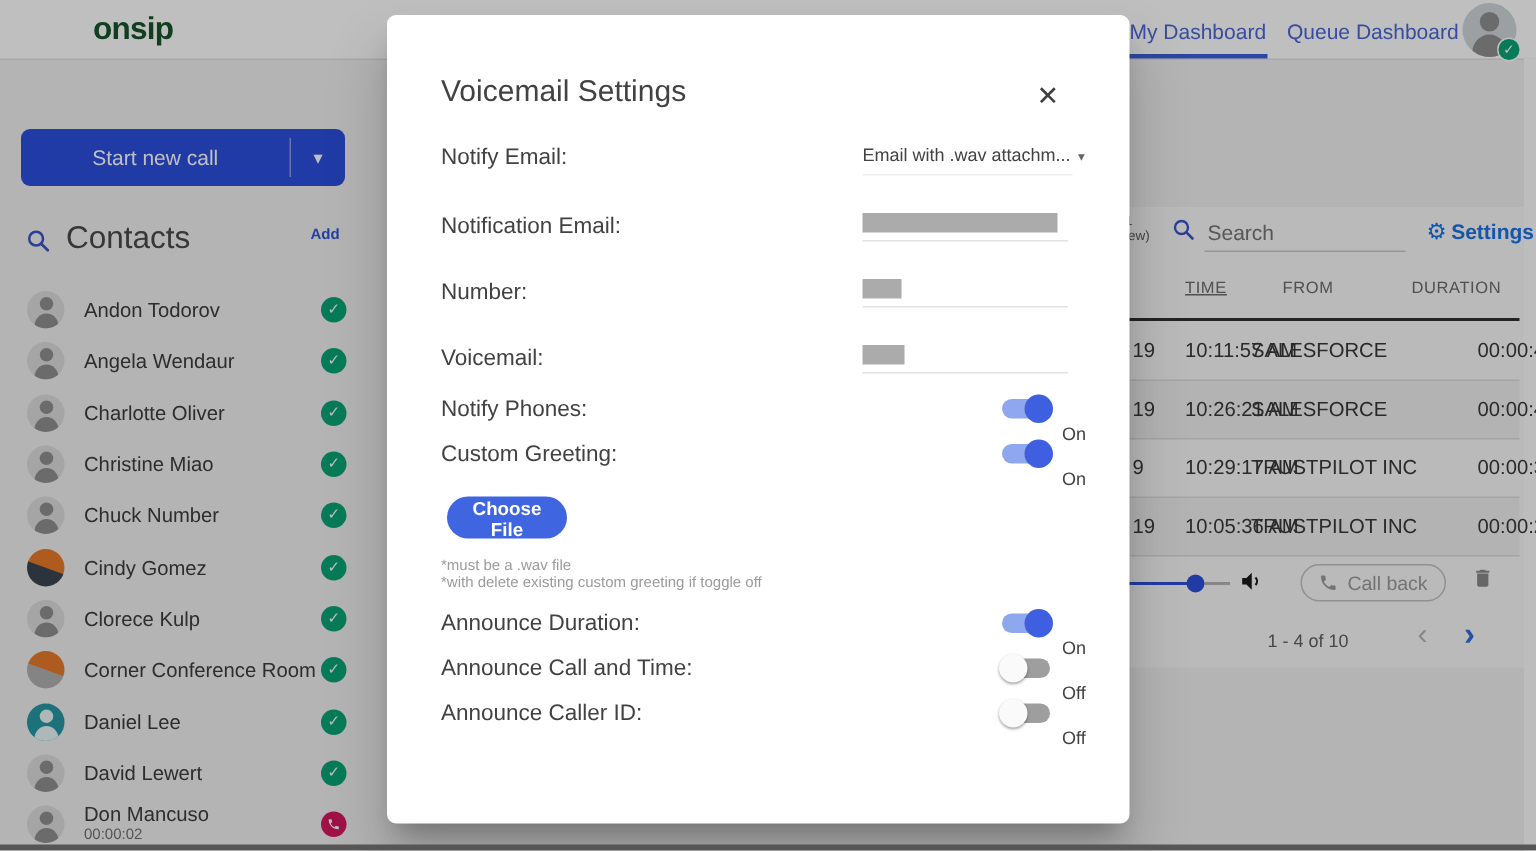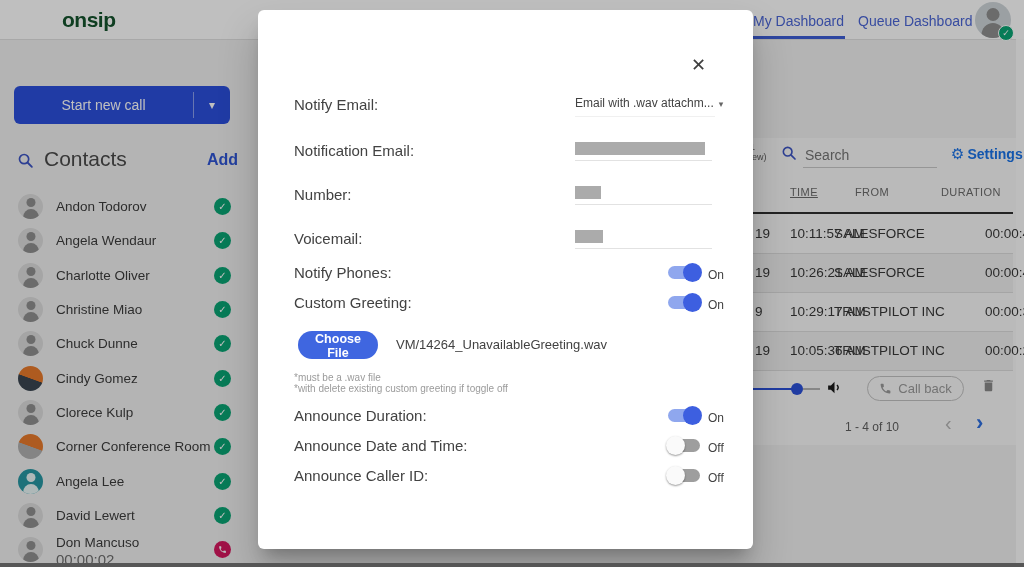--- a/index.html
+++ b/index.html
@@ -33,27 +33,27 @@
   .badge.sm{position:absolute;left:23px;top:23px;width:14px;height:14px;font-size:9px;border:1px solid #fff;}
 
   
   .startcall{position:absolute;left:14px;top:86px;width:216px;height:38px;background:#2b4fdd;border-radius:6px;z-index:1;cursor:pointer;}
   .startcall .main{position:absolute;left:0;top:0;width:179px;height:38px;display:flex;align-items:center;justify-content:center;color:#fff;font-size:14px;}
   .startcall .split{position:absolute;left:179px;top:6px;width:1px;height:26px;background:rgba(255,255,255,0.45);}
   .startcall .dd{position:absolute;left:180px;top:0;width:36px;height:38px;display:flex;align-items:center;justify-content:center;color:#fff;font-size:12px;}
 
   .c-search{position:absolute;left:17px;top:152px;z-index:1;}
   .c-title{position:absolute;left:44px;top:147px;font-size:21px;color:#4a4a4a;z-index:1;}
-  .c-add{position:absolute;left:207px;top:151px;font-size:16px;font-weight:700;color:#2f55d4;z-index:1;cursor:pointer;}
+  .c-add{position:absolute;left:207px;top:151px;font-size:10px;font-weight:700;color:#2f55d4;z-index:1;cursor:pointer;}
 
   .citem{position:absolute;left:0;width:240px;height:34px;z-index:1;cursor:pointer;}
   .citem .ava{position:absolute;left:18px;top:4px;}
   .citem .cname{position:absolute;left:56px;top:9px;font-size:13.5px;color:#3c3c3c;white-space:nowrap;text-align:right;}
   .citem .cname2{position:absolute;left:56px;top:2px;font-size:13.5px;color:#3c3c3c;white-space:nowrap;}
-  .citem .cdur{position:absolute;left:56px;top:18px;font-size:15px;color:#6e6e6e;}
+  .citem .cdur{position:absolute;left:56px;top:18px;font-size:10px;color:#6e6e6e;}
   .citem .badge.st{position:absolute;left:214px;top:8px;width:17px;height:17px;font-size:10px;}
 
   
   .card{position:absolute;left:336px;top:138px;width:680px;height:307px;background:#f8f8f8;z-index:1;}
   .scrollstrip{position:absolute;left:1016px;top:39px;width:8px;height:528px;background:#fcfcfc;z-index:1;}
   .newbadge{position:absolute;left:747px;top:142px;width:24px;font-size:9px;line-height:10px;color:#5c5c5c;z-index:1;}
   .m-search-ic{position:absolute;left:781px;top:145px;z-index:1;}
   .search-input{position:absolute;left:803px;top:143px;width:130px;height:22px;border:none;border-bottom:1px solid #c9c9c9;background:transparent;font-size:14px;color:#7f1d1d;outline:none;z-index:1;font-family:"Liberation Sans",sans-serif;}
   .settings{position:absolute;left:951px;top:145px;font-size:14px;font-weight:700;color:#1a73e8;z-index:1;cursor:pointer;display:flex;align-items:center;gap:3px;}
   .settings .gear{font-size:15px;font-weight:400;}
@@ -88,21 +88,21 @@
   .mfield{position:absolute;left:317px;top:-2px;width:137px;height:20px;border-bottom:1px solid #e2e2e2;}
   .redact{position:absolute;left:0;top:2px;height:13px;background:#ababab;}
   .dropdown{position:absolute;left:317px;top:0px;width:140px;border-bottom:1px solid #f0f0f0;padding-bottom:6px;font-size:12px;color:#424242;cursor:pointer;white-space:nowrap;}
   .dropdown .caret{font-size:9px;color:#666;margin-left:5px;}
   .toggle{position:absolute;left:410px;top:2px;width:32px;height:13px;border-radius:7px;cursor:pointer;}
   .toggle .knob{position:absolute;top:-3px;width:19px;height:19px;border-radius:50%;}
   .toggle.on{background:#8fa7ee;}
   .toggle.on .knob{right:-2px;background:#3d5fe0;}
   .toggle.off{background:#9e9e9e;}
   .toggle.off .knob{left:-2px;background:#fafafa;box-shadow:0 1px 2px rgba(0,0,0,0.4);}
-  .tstate{position:absolute;left:450px;top:4px;font-size:12px;color:#424242;}
+  .tstate{position:absolute;left:450px;top:18px;font-size:12px;color:#424242;}
   .choosefile{position:absolute;left:40px;top:321px;width:80px;height:28px;border:none;border-radius:14px;background:#3f66e0;color:#fff;font-size:12.5px;font-weight:700;cursor:pointer;font-family:"Liberation Sans",sans-serif;}
   .filename{position:absolute;left:138px;top:327px;font-size:13px;color:#424242;}
   .mnotes{position:absolute;left:36px;top:362px;font-size:10px;line-height:11px;color:#9b9b9b;}
 
   .bottomstrip{position:absolute;left:0;top:563px;width:1024px;height:4px;background:#565656;z-index:30;}
   svg{display:block;}
 </style>
 </head>
 <body>
 
@@ -149,41 +149,41 @@
   <span class="cname">Charlotte Oliver</span>
   <span class="badge st green">✓</span>
 </div>
 <div class="citem" style="top:293px">
   <span class="ava"></span>
   <span class="cname">Christine Miao</span>
   <span class="badge st green">✓</span>
 </div>
 <div class="citem" style="top:327px">
   <span class="ava"></span>
-  <span class="cname">Chuck Dunne</span>
+  <span class="cname">Chuck Number</span>
   <span class="badge st green">✓</span>
 </div>
 <div class="citem" style="top:362px">
   <span class="ava v-split-dark"></span>
   <span class="cname">Cindy Gomez</span>
   <span class="badge st green">✓</span>
 </div>
 <div class="citem" style="top:396px">
   <span class="ava"></span>
   <span class="cname">Clorece Kulp</span>
   <span class="badge st green">✓</span>
 </div>
 <div class="citem" style="top:430px">
   <span class="ava v-split-gray"></span>
   <span class="cname">Corner Conference Room</span>
   <span class="badge st green">✓</span>
 </div>
 <div class="citem" style="top:465px">
   <span class="ava v-teal"></span>
-  <span class="cname">Angela Lee</span>
+  <span class="cname">Daniel Lee</span>
   <span class="badge st green">✓</span>
 </div>
 <div class="citem" style="top:499px">
   <span class="ava"></span>
   <span class="cname">David Lewert</span>
   <span class="badge st green">✓</span>
 </div>
 <div class="citem" style="top:533px">
   <span class="ava"></span>
   <span class="cname2">Don Mancuso</span>
@@ -261,20 +261,21 @@
       <path fill="#8a8a8a" d="M6 19c0 1.1.9 2 2 2h8c1.1 0 2-.9 2-2V7H6v12zM19 4h-3.5l-1-1h-5l-1 1H5v2h14V4z"></path>
     </svg>
 </span>
 <span class="pager-label">1 - 4 of 10</span>
 <span class="pg-prev">‹</span>
 <span class="pg-next">›</span>
 
 <div class="overlay"></div>
 
 <div class="modal">
+  <div class="m-title">Voicemail Settings</div>
   <div class="m-close">✕</div>
 
   <div class="mrow" style="top:86px">
     <span class="mlabel">Notify Email:</span>
     <span class="dropdown"><span>Email with .wav attachm...</span><span class="caret">▾</span></span>
   </div>
 
   <div class="mrow" style="top:176px">
     <span class="mlabel">Number:</span>
     <span class="mfield">
@@ -306,37 +307,36 @@
 
   <div class="mrow" style="top:284px">
     <span class="mlabel">Custom Greeting:</span>
     <span class="toggle on">
         <span class="knob"></span>
       </span>
     <span class="tstate">On</span>
   </div>
 
   <button class="choosefile">Choose File</button>
-  <span class="filename">VM/14264_UnavailableGreeting.wav</span>
 
   <div class="mnotes">
     <div>*must be a .wav file</div>
     <div>*with delete existing custom greeting if toggle off</div>
   </div>
 
   <div class="mrow" style="top:397px">
     <span class="mlabel">Announce Duration:</span>
     <span class="toggle on">
         <span class="knob"></span>
       </span>
     <span class="tstate">On</span>
   </div>
 
   <div class="mrow" style="top:427px">
-    <span class="mlabel">Announce Date and Time:</span>
+    <span class="mlabel">Announce Call and Time:</span>
     <span class="toggle off">
         <span class="knob"></span>
       </span>
     <span class="tstate">Off</span>
   </div>
 
   <div class="mrow" style="top:457px">
     <span class="mlabel">Announce Caller ID:</span>
     <span class="toggle off">
         <span class="knob"></span>

